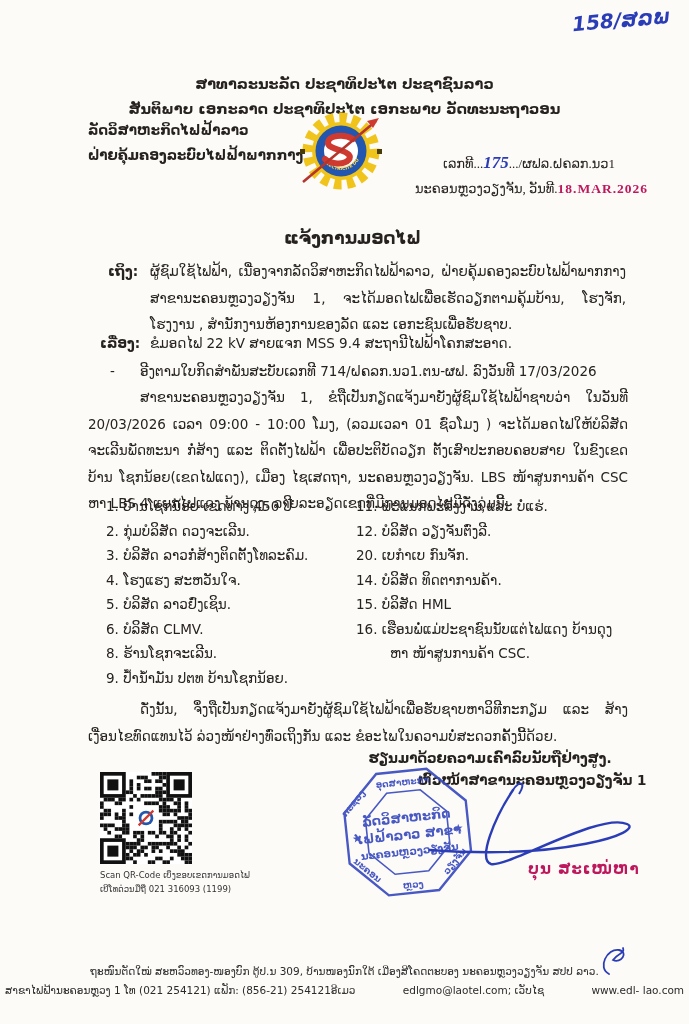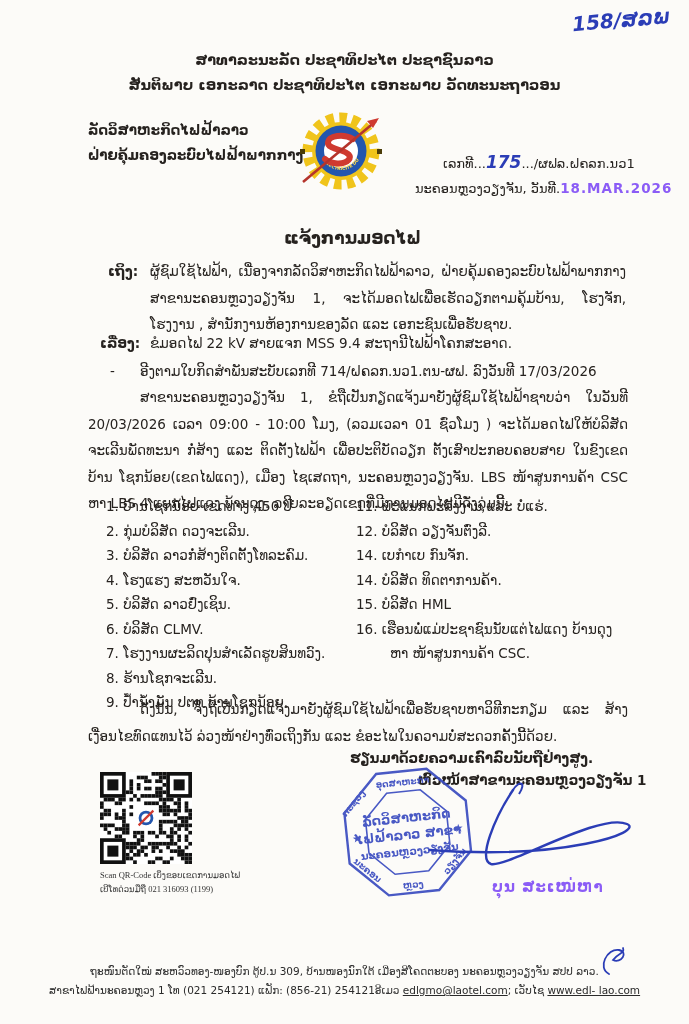--- a/index.html
+++ b/index.html
@@ -4,37 +4,37 @@
 <style>
   html,body{margin:0;padding:0;background:#d9d9d6;}
   .page{
     position:relative;width:689px;height:1024px;margin:0 auto;
     background:#fcfbf8;overflow:hidden;
     font-family:"DejaVu Sans","Liberation Sans",sans-serif;
     color:#26221f;
   }
   .abs{position:absolute;}
   .center{text-align:center;}
-  .b{font-weight:bold;}
+  .b{font-weight:bold;margin-top:24px;}
   .hand{color:#2b3db6;font-style:italic;font-weight:bold;}
-  .stampblue{color:#8b5cf6;font-weight:bold;letter-spacing:1px;}
+  .stampblue{color:#be185d;font-weight:bold;letter-spacing:1px;}
   .nat-head{width:100%;font-size:14.5px;line-height:25px;}
   .org-line{font-size:13.5px;line-height:25px;font-weight:bold;}
-  .ref-line{font-size:13px;line-height:25px;}
+  .ref-line{font-size:13px;line-height:25px;font-family:Liberation Serif, serif;}
   .doc-title{font-size:17px;font-weight:bold;}
   .para{font-size:13.5px;line-height:26.5px;text-align:justify;}
   .label-col{font-weight:bold;white-space:nowrap;}
   .list-col{font-size:13.5px;line-height:24.5px;}
   .list-item{padding-left:34px;text-indent:-34px;margin:0;}
   .salute{font-size:13.5px;font-weight:bold;}
   .sig-title{font-size:13.5px;font-weight:bold;}
   .sig-name{font-size:15px;}
   .qr-cap{font-size:8.5px;line-height:14px;color:#333;}
   .footer{font-size:10.5px;line-height:19px;color:#2a2a2a;width:100%;}
-  .u{text-decoration:underline;}
+  .u{margin-left:44px;}
   .flexrow{display:flex;}
 </style>
 </head>
 <body>
 
 <div class="page">
 
   <div class="abs hand" style="left:572px;top:8px;font-size:20px;transform:rotate(-5deg);">158/ສລພ</div>
 
   <div class="abs nat-head center b" style="top:48px;left:0;">
@@ -93,36 +93,35 @@
 
   <div class="abs para" style="left:88px;top:384px;width:540px;text-indent:52px;">ສາຂານະຄອນຫຼວງວຽງຈັນ 1, ຂໍຖືເປັນກຽດແຈ້ງມາຍັງຜູ້ຊົມໃຊ້ໄຟຟ້າຊາບວ່າ ໃນວັນທີ 20/03/2026 ເວລາ 09:00 - 10:00 ໂມງ,  (ລວມເວລາ 01 ຊົ່ວໂມງ ) ຈະໄດ້ມອດໄຟໃຫ້ບໍລິສັດ ຈະເລີນພັດທະນາ ກໍ່ສ້າງ ແລະ ຕິດຕັ້ງໄຟຟ້າ  ເພື່ອປະຕິບັດວຽກ ຕັ້ງເສົາປະກອບຄອບສາຍ ໃນຂົງເຂດບ້ານ  ໂຊກນ້ອຍ(ເຂດໄຟແດງ), ເມືອງ ໄຊເສດຖາ, ນະຄອນຫຼວງວຽງຈັນ. LBS ໜ້າສູນການຄ້າ CSC ຫາ LBS 4 ແຍກໄຟແດງ ບ້ານດຸງ. ລາຍລະອຽດເຂດທີ່ມີການມອດໄຟມີດັ່ງລຸ່ມນີ້:</div>
 
   <div class="abs list-col" style="left:106px;top:494px;width:248px;">
     <p class="list-item">1.  ບ້ານໂຊກນ້ອຍ ເຂດທາງ 450 ປີ</p>
     <p class="list-item">2.  ກຸ່ມບໍລິສັດ ດວງຈະເລີນ.</p>
     <p class="list-item">3.  ບໍລິສັດ ລາວກໍ່ສ້າງຕິດຕັ້ງໂທລະຄົມ.</p>
     <p class="list-item">4.  ໂຮງແຮງ ສະຫວັນໃຈ.</p>
     <p class="list-item">5.  ບໍລິສັດ ລາວຢົ່ງເຊິນ.</p>
     <p class="list-item">6.  ບໍລິສັດ CLMV.</p>
-    <p class="list-item">7.  ໂຮງງານຜະລິດປຸນສຳເລັດຮູບສິນທວົງ.</p>
     <p class="list-item">8.  ຮ້ານໂຊກຈະເລີນ.</p>
     <p class="list-item">9.  ປໍ້ານໍ້າມັນ ປຕທ ບ້ານໂຊກນ້ອຍ.</p>
   </div>
   <div class="abs list-col" style="left:356px;top:494px;width:278px;">
     <p class="list-item">11.  ພະແນກພະລັງງານ ແລະ ບໍ່ແຮ່.</p>
     <p class="list-item">12.  ບໍລິສັດ ວຽງຈັນຕົ່ງລີ.</p>
-    <p class="list-item">14.  ເບກຳເບ ກົນຈັກ.</p>
+    <p class="list-item">20.  ເບກຳເບ ກົນຈັກ.</p>
     <p class="list-item">14.  ບໍລິສັດ ທິດຕາການຄ້າ.</p>
     <p class="list-item">15.  ບໍລິສັດ HML</p>
     <p class="list-item">16.  ເຮືອນພໍ່ແມ່ປະຊາຊົນນັບແຕ່ໄຟແດງ  ບ້ານດຸງ ຫາ ໜ້າສູນການຄ້າ CSC.</p>
   </div>
 
   <div class="abs para" style="left:88px;top:696px;width:540px;text-indent:52px;">ດັ່ງນັ້ນ, ຈຶ່ງຖືເປັນກຽດແຈ້ງມາຍັງຜູ້ຊົມໃຊ້ໄຟຟ້າເພື່ອຮັບຊາບຫາວິທີກະກຽມ ແລະ ສ້າງເງື່ອນໄຂທົດແທນໄວ້  ລ່ວງໜ້າຢ່າງທົ່ວເຖິງກັນ  ແລະ ຂໍອະໄພໃນຄວາມບໍ່ສະດວກຄັ້ງນີ້ດ້ວຍ.</div>
 
-  <div class="abs salute" style="left:350px;top:750px;width:280px;text-align:left;">ຮຽນມາດ້ວຍຄວາມເຄົາລົບນັບຖືຢ່າງສູງ.</div>
+  <div class="abs salute" style="left:350px;top:750px;width:280px;text-align:center;">ຮຽນມາດ້ວຍຄວາມເຄົາລົບນັບຖືຢ່າງສູງ.</div>
 
   <div class="abs sig-title" style="left:418px;top:772px;width:250px;">ຫົວໜ້າສາຂານະຄອນຫຼວງວຽງຈັນ 1</div>
 
   <div class="abs" style="left:332px;top:762px;transform:rotate(-6deg);opacity:.92;">
     <svg width="152" height="142" viewBox="0 0 152 142">
       <polygon points="137,95.3 101.3,131 50.7,131 15,95.3 15,44.7 50.7,9 101.3,9 137,44.7" fill="none" stroke="#3a4cc0" stroke-width="2.4"></polygon>
       <polygon points="116.7,86.9 92.9,110.7 59.1,110.7 35.3,86.9 35.3,53.1 59.1,29.3 92.9,29.3 116.7,53.1" fill="none" stroke="#3a4cc0" stroke-width="1.6"></polygon>
       <text x="76" y="23" font-size="9" fill="#3a4cc0" font-weight="bold" text-anchor="middle">ອຸດສາຫະກຳ</text>
       <text x="27" y="38" font-size="9" fill="#3a4cc0" font-weight="bold" text-anchor="middle" transform="rotate(-45 27 38)">ກະຊວງ</text>
       <text x="30" y="106" font-size="9" fill="#3a4cc0" font-weight="bold" text-anchor="middle" transform="rotate(45 30 106)">ນະຄອນ</text>
@@ -136,23 +135,23 @@
     </svg>
   </div>
 
   <div class="abs" style="left:415px;top:772px;">
     <svg width="275" height="110" viewBox="0 0 275 110">
       <path d="M98 18 C 80 45, 62 88, 76 92 C 92 96, 185 40, 212 52 C 230 60, 150 88, 15 78" fill="none" stroke="#2b3db6" stroke-width="2.4" stroke-linecap="round"></path>
       <path d="M98 18 C 104 8, 112 10, 104 22" fill="none" stroke="#2b3db6" stroke-width="2"></path>
     </svg>
   </div>
 
-  <div class="abs sig-name stampblue" style="left:492px;top:860px;margin-top:18px;">ບຸນ ສະເໜ່ຫາ</div>
-
-  <div class="abs" style="left:100px;top:772px;font-family:Liberation Serif, serif;">
+  <div class="abs sig-name stampblue" style="left:528px;top:860px;">ບຸນ ສະເໜ່ຫາ</div>
+
+  <div class="abs" style="left:100px;top:772px;">
     <svg id="qr-svg" width="92" height="92" viewBox="0 0 100 100" style="background:#fff;">
       <rect x="96" y="96" width="4" height="4" fill="#111"></rect>
         <rect x="92" y="96" width="4" height="4" fill="#111"></rect>
         <rect x="72" y="96" width="4" height="4" fill="#111"></rect>
         <rect x="68" y="96" width="4" height="4" fill="#111"></rect>
         <rect x="56" y="96" width="4" height="4" fill="#111"></rect>
         <rect x="52" y="96" width="4" height="4" fill="#111"></rect>
         <rect x="36" y="96" width="4" height="4" fill="#111"></rect>
         <rect x="96" y="92" width="4" height="4" fill="#111"></rect>
         <rect x="92" y="92" width="4" height="4" fill="#111"></rect>

